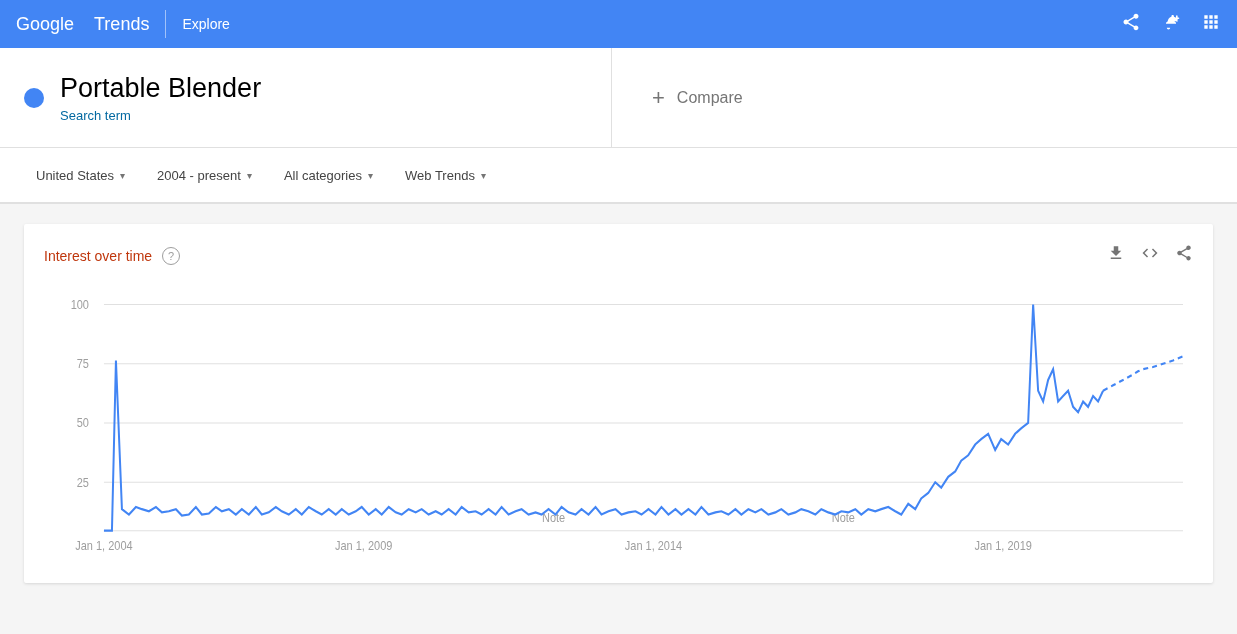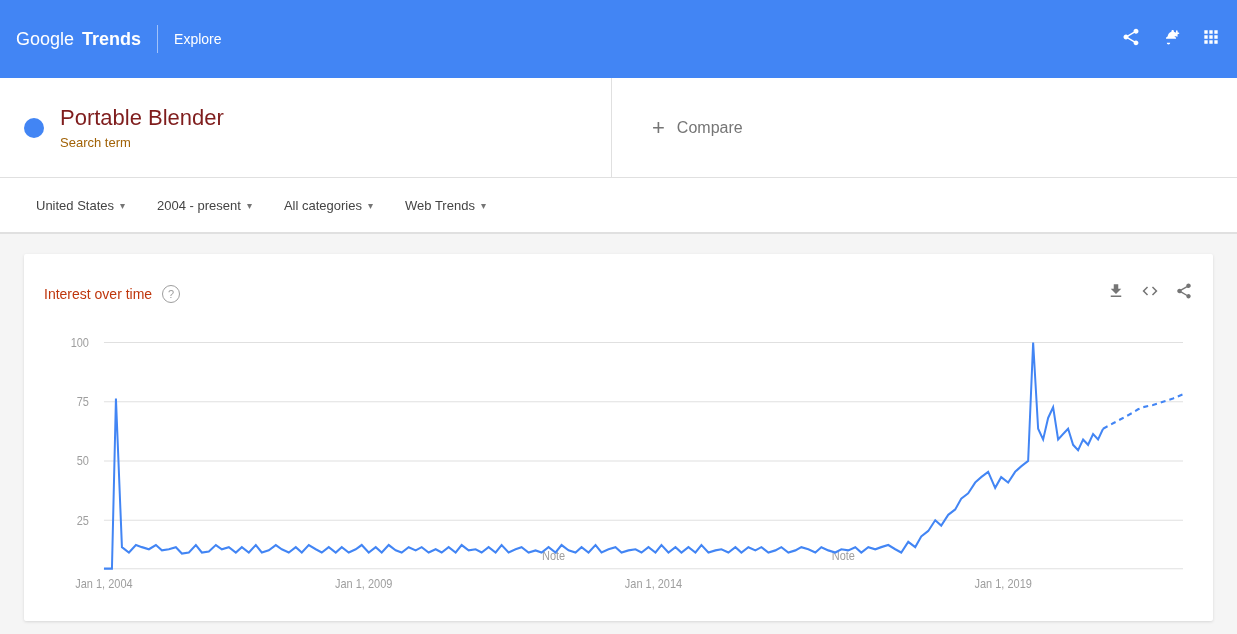--- a/index.html
+++ b/index.html
@@ -1,36 +1,36 @@
 <!DOCTYPE html>
 <html><head>
   <meta charset="utf-8">
   <style>
     * { margin: 0; padding: 0; box-sizing: border-box; }
     body { font-family: 'Arial', sans-serif; background: #f5f5f5; }
 
     
     .header {
       background: #4285f4;
-      height: 78px;
+      height: 48px;
       display: flex;
       align-items: center;
       padding: 0 16px;
       position: relative;
     }
     .header-logo {
       display: flex;
       align-items: center;
       gap: 8px;
       color: white;
       font-size: 18px;
       font-weight: 400;
     }
     .logo-google { font-size: 18px; color: white; }
-    .logo-trends { font-weight: 700; }
+    .logo-trends { font-weight: 400; margin-left: 12px; }
     .header-divider {
       width: 1px;
       height: 28px;
       background: rgba(255,255,255,0.5);
       margin: 0 16px;
     }
     .header-explore {
       color: white;
       font-size: 14px;
       font-weight: 400;
@@ -64,27 +64,27 @@
     }
     .search-dot {
       width: 20px;
       height: 20px;
       background: #4285f4;
       border-radius: 50%;
       margin-right: 16px;
       flex-shrink: 0;
     }
     .search-term-text h2 {
-      font-size: 22px;
+      font-size: 27px;
       font-weight: 400;
-      color: #7f1d1d;
+      color: #000000;
     }
     .search-term-text p {
       font-size: 13px;
-      color: #a16207;
+      color: #0369a1;
       margin-top: 4px;
     }
     .compare-area {
       flex: 1;
       display: flex;
       align-items: center;
       padding: 20px 40px;
       cursor: pointer;
     }
     .compare-plus {
@@ -129,21 +129,20 @@
       margin: 20px 24px;
       border-radius: 2px;
       box-shadow: 0 1px 3px rgba(0,0,0,0.12);
       padding: 20px;
     }
     .chart-header {
       display: flex;
       align-items: center;
       justify-content: space-between;
       margin-bottom: 16px;
-      margin-top: 8px;
     }
     .chart-title-area {
       display: flex;
       align-items: center;
       gap: 10px;
     }
     .chart-title {
       font-size: 14px;
       color: #bf360c;
       font-weight: 500;

